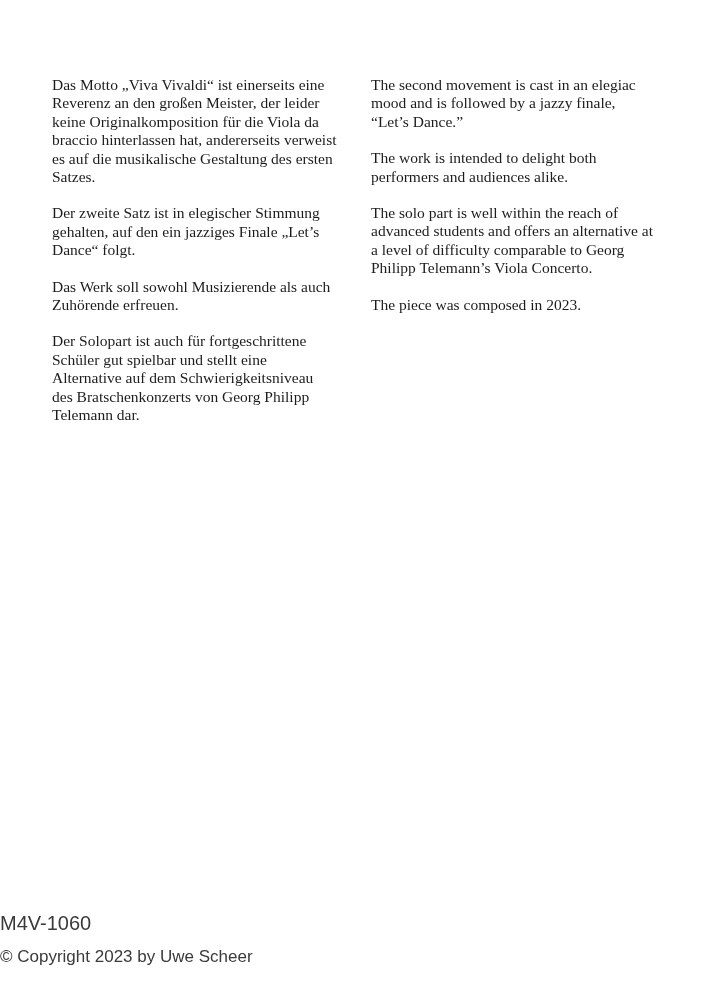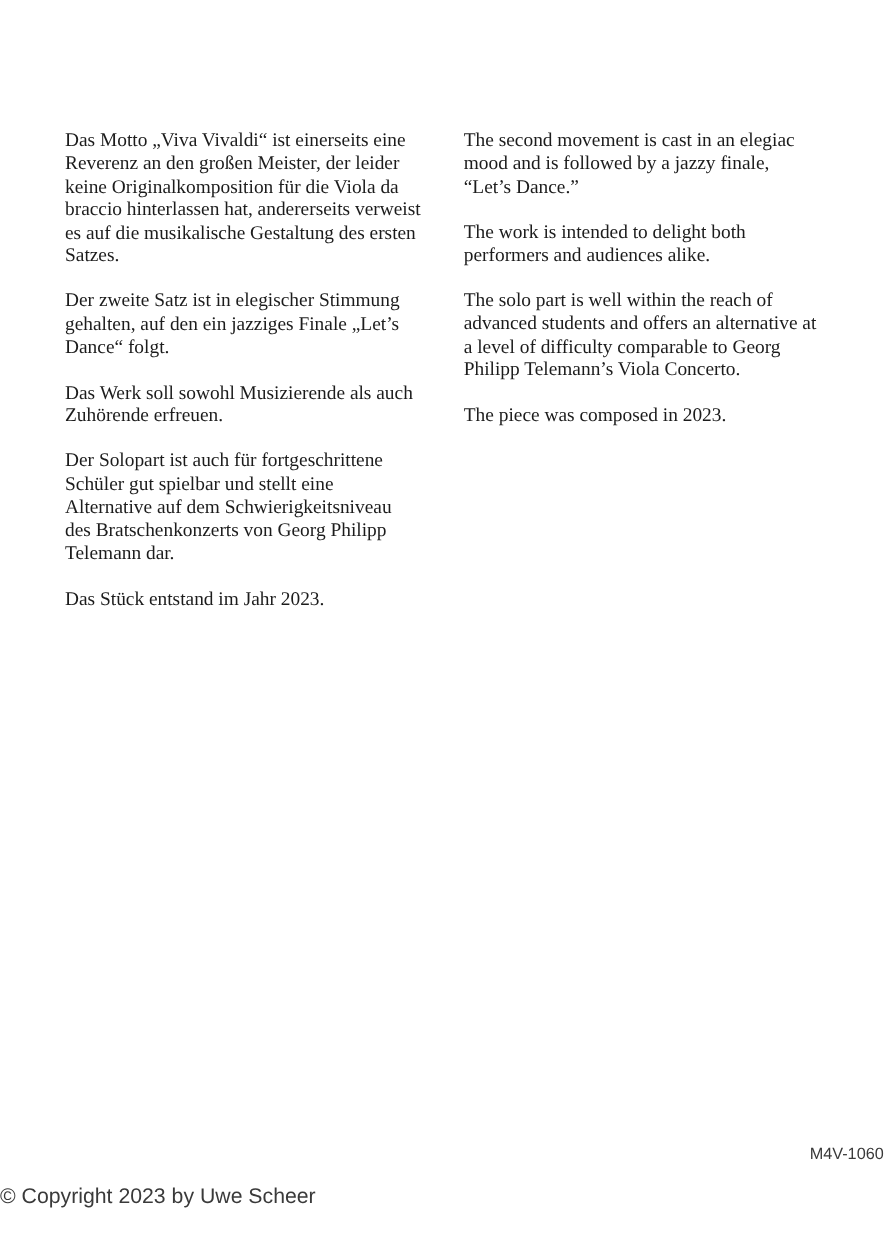--- a/index.html
+++ b/index.html
@@ -22,33 +22,32 @@
     width: 604px;
     display: flex;
     gap: 34px;
   }
   .col {
     width: 285px;
     font-size: 15.5px;
     line-height: 18.4px;
     color: #1c1c1c;
     text-align: left;
-    margin-top: 28px;
   }
   .col p {
     margin: 0 0 18px 0;
   }
   .footer-catalog {
     position: absolute;
     top: 914px;
     left: 0;
     width: 707px;
-    text-align: right;
+    text-align: left;
     font-family: "Liberation Sans", sans-serif;
-    font-size: 13px;
+    font-size: 20px;
     line-height: 18px;
     color: #3a3a3a;
   }
   .footer-copyright {
     position: absolute;
     top: 947px;
     left: 0;
     width: 707px;
     text-align: left;
     font-family: "Liberation Sans", sans-serif;
@@ -62,21 +61,20 @@
 
 <div class="page">
 
   <div class="text-columns">
 
     <div class="col" lang="de">
       <p>Das Motto „Viva Vivaldi“ ist einerseits eine Reverenz an den großen Meister, der leider keine Originalkomposition für die Viola da braccio hinterlassen hat, andererseits verweist es auf die musikalische Gestaltung des ersten Satzes.</p>
       <p>Der zweite Satz ist in elegischer Stimmung gehalten, auf den ein jazziges Finale „Let’s Dance“ folgt.</p>
       <p>Das Werk soll sowohl Musizierende als auch Zuhörende erfreuen.</p>
       <p>Der Solopart ist auch für fortgeschrittene Schüler gut spielbar und stellt eine Alternative auf dem Schwierigkeitsniveau des Bratschenkonzerts von Georg Philipp Telemann dar.</p>
-      <p>Das Stück entstand im Jahr 2023.</p>
     </div>
 
     <div class="col" lang="en">
       <p>The second movement is cast in an elegiac mood and is followed by a jazzy finale, “Let’s Dance.”</p>
       <p>The work is intended to delight both performers and audiences alike.</p>
       <p>The solo part is well within the reach of advanced students and offers an alternative at a level of difficulty comparable to Georg Philipp Telemann’s Viola Concerto.</p>
       <p>The piece was composed in 2023.</p>
     </div>
 
   </div>

